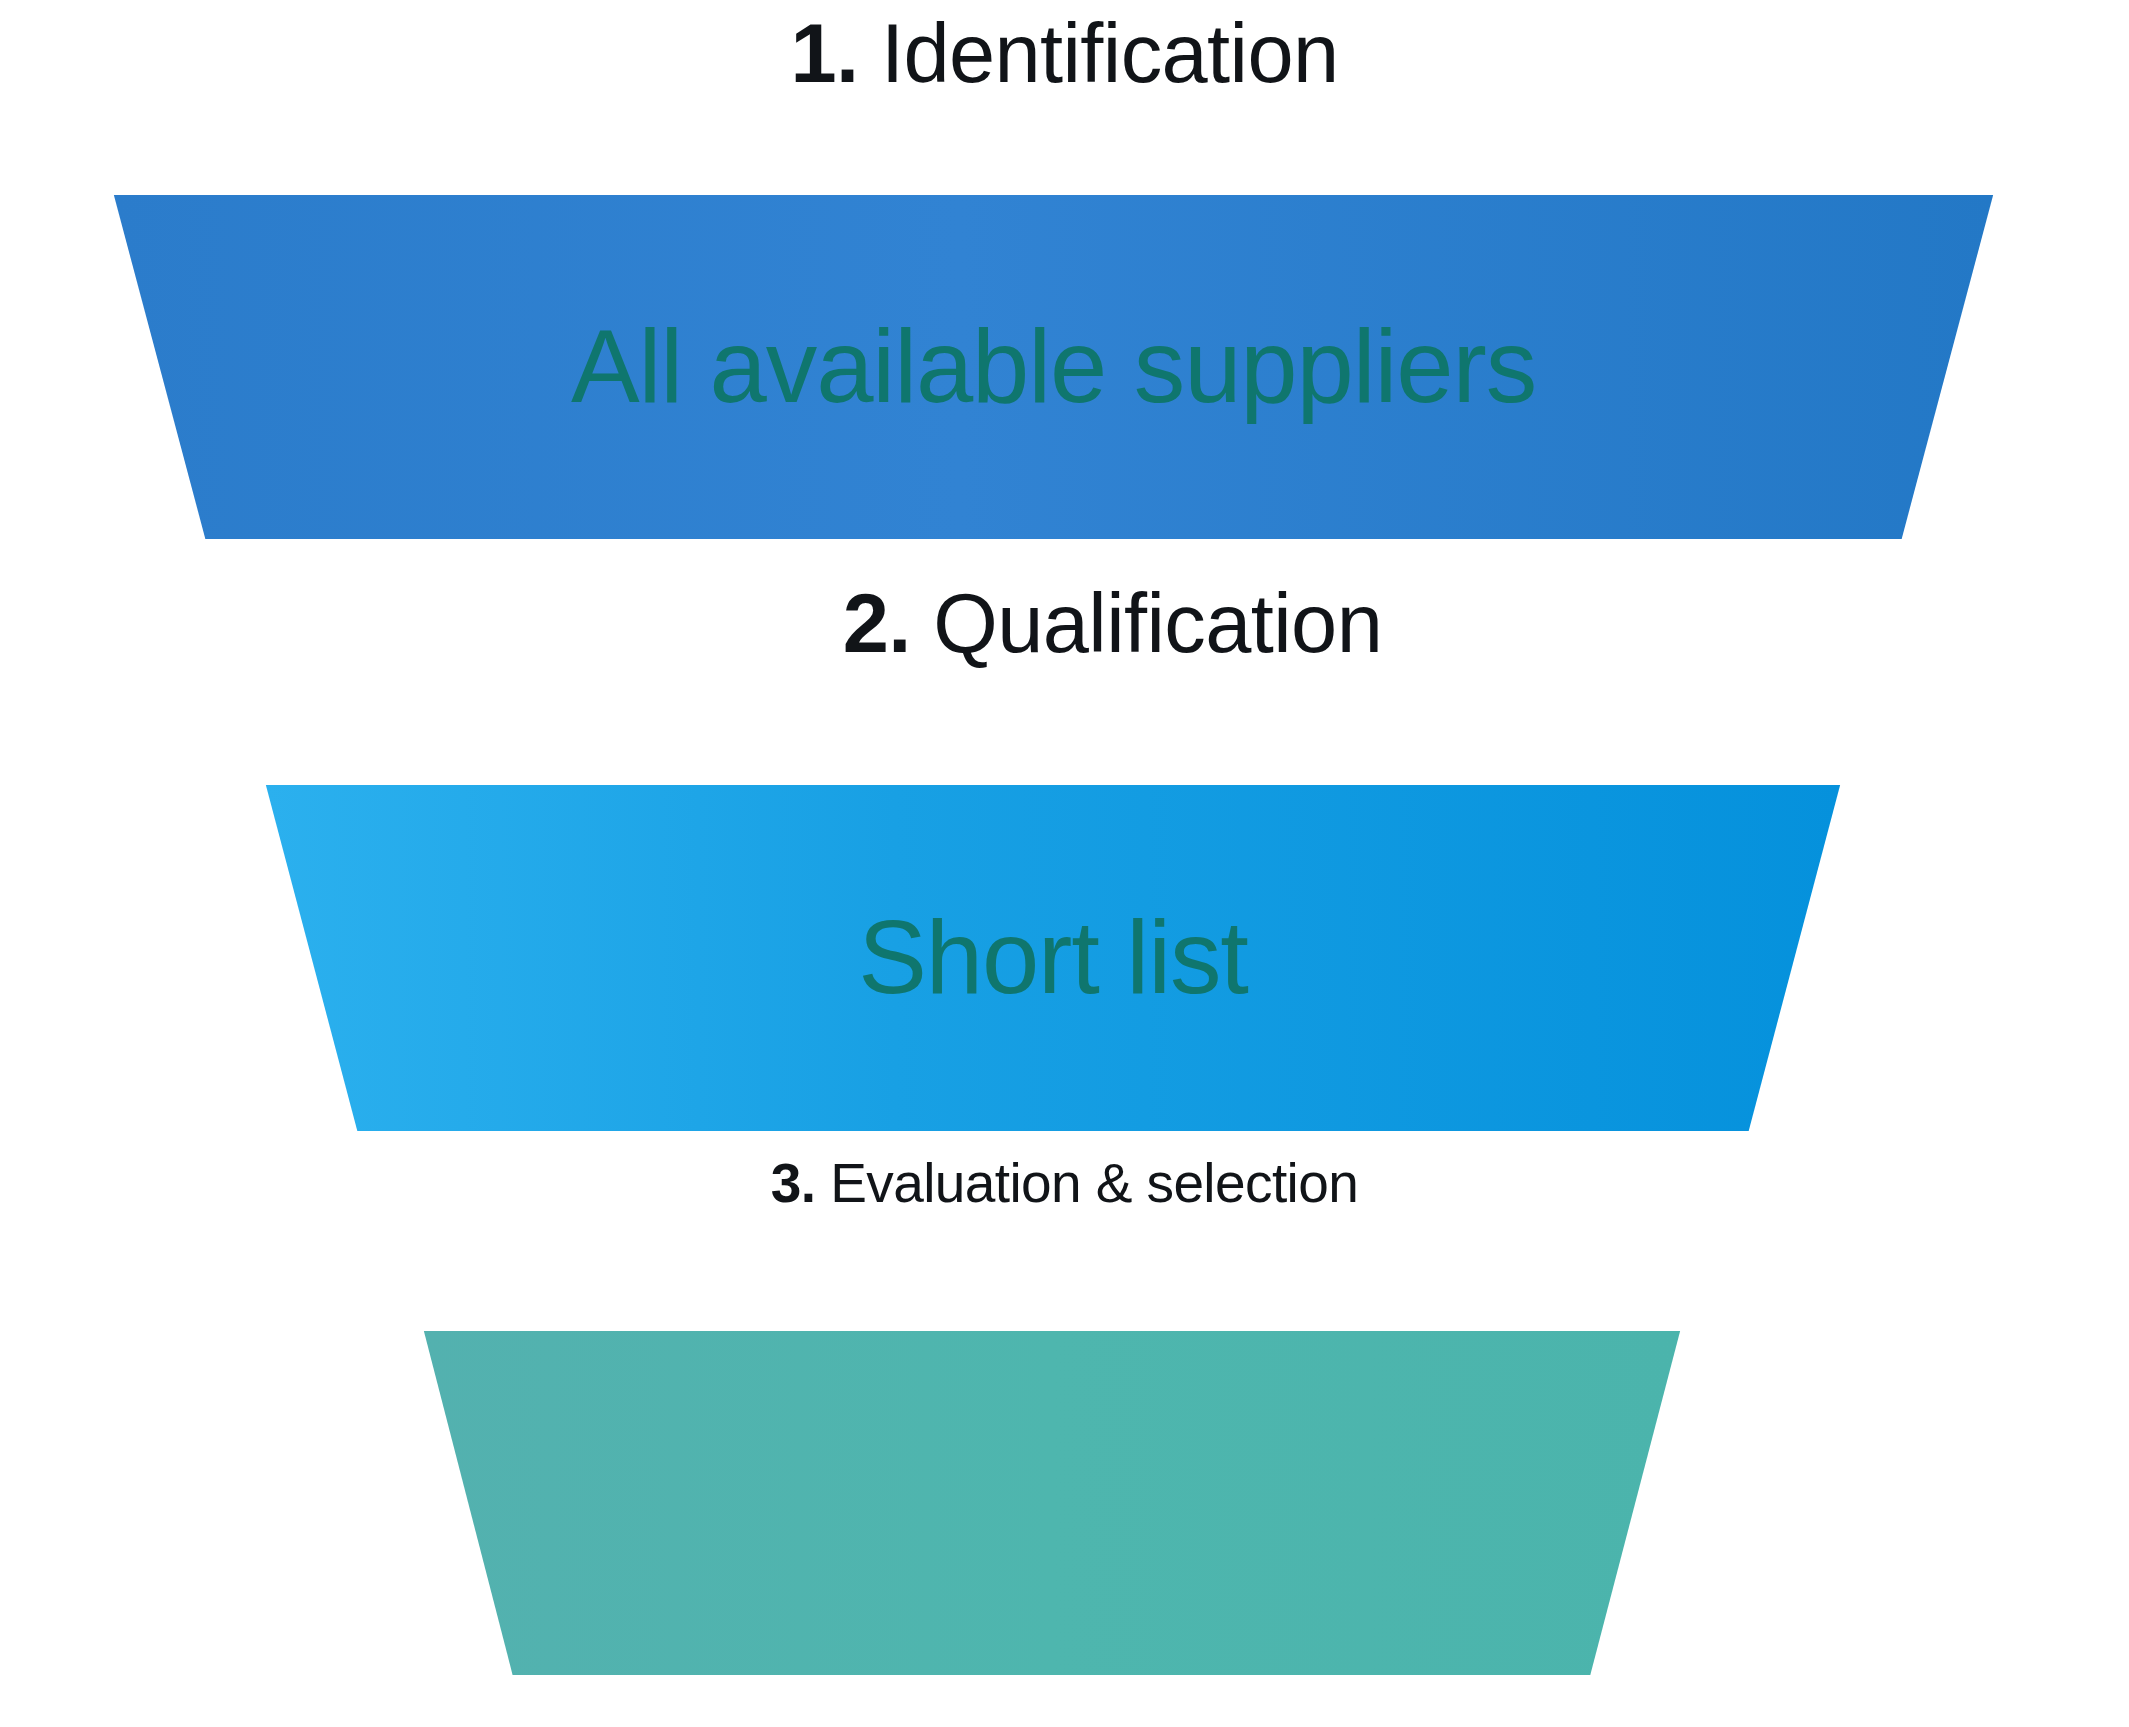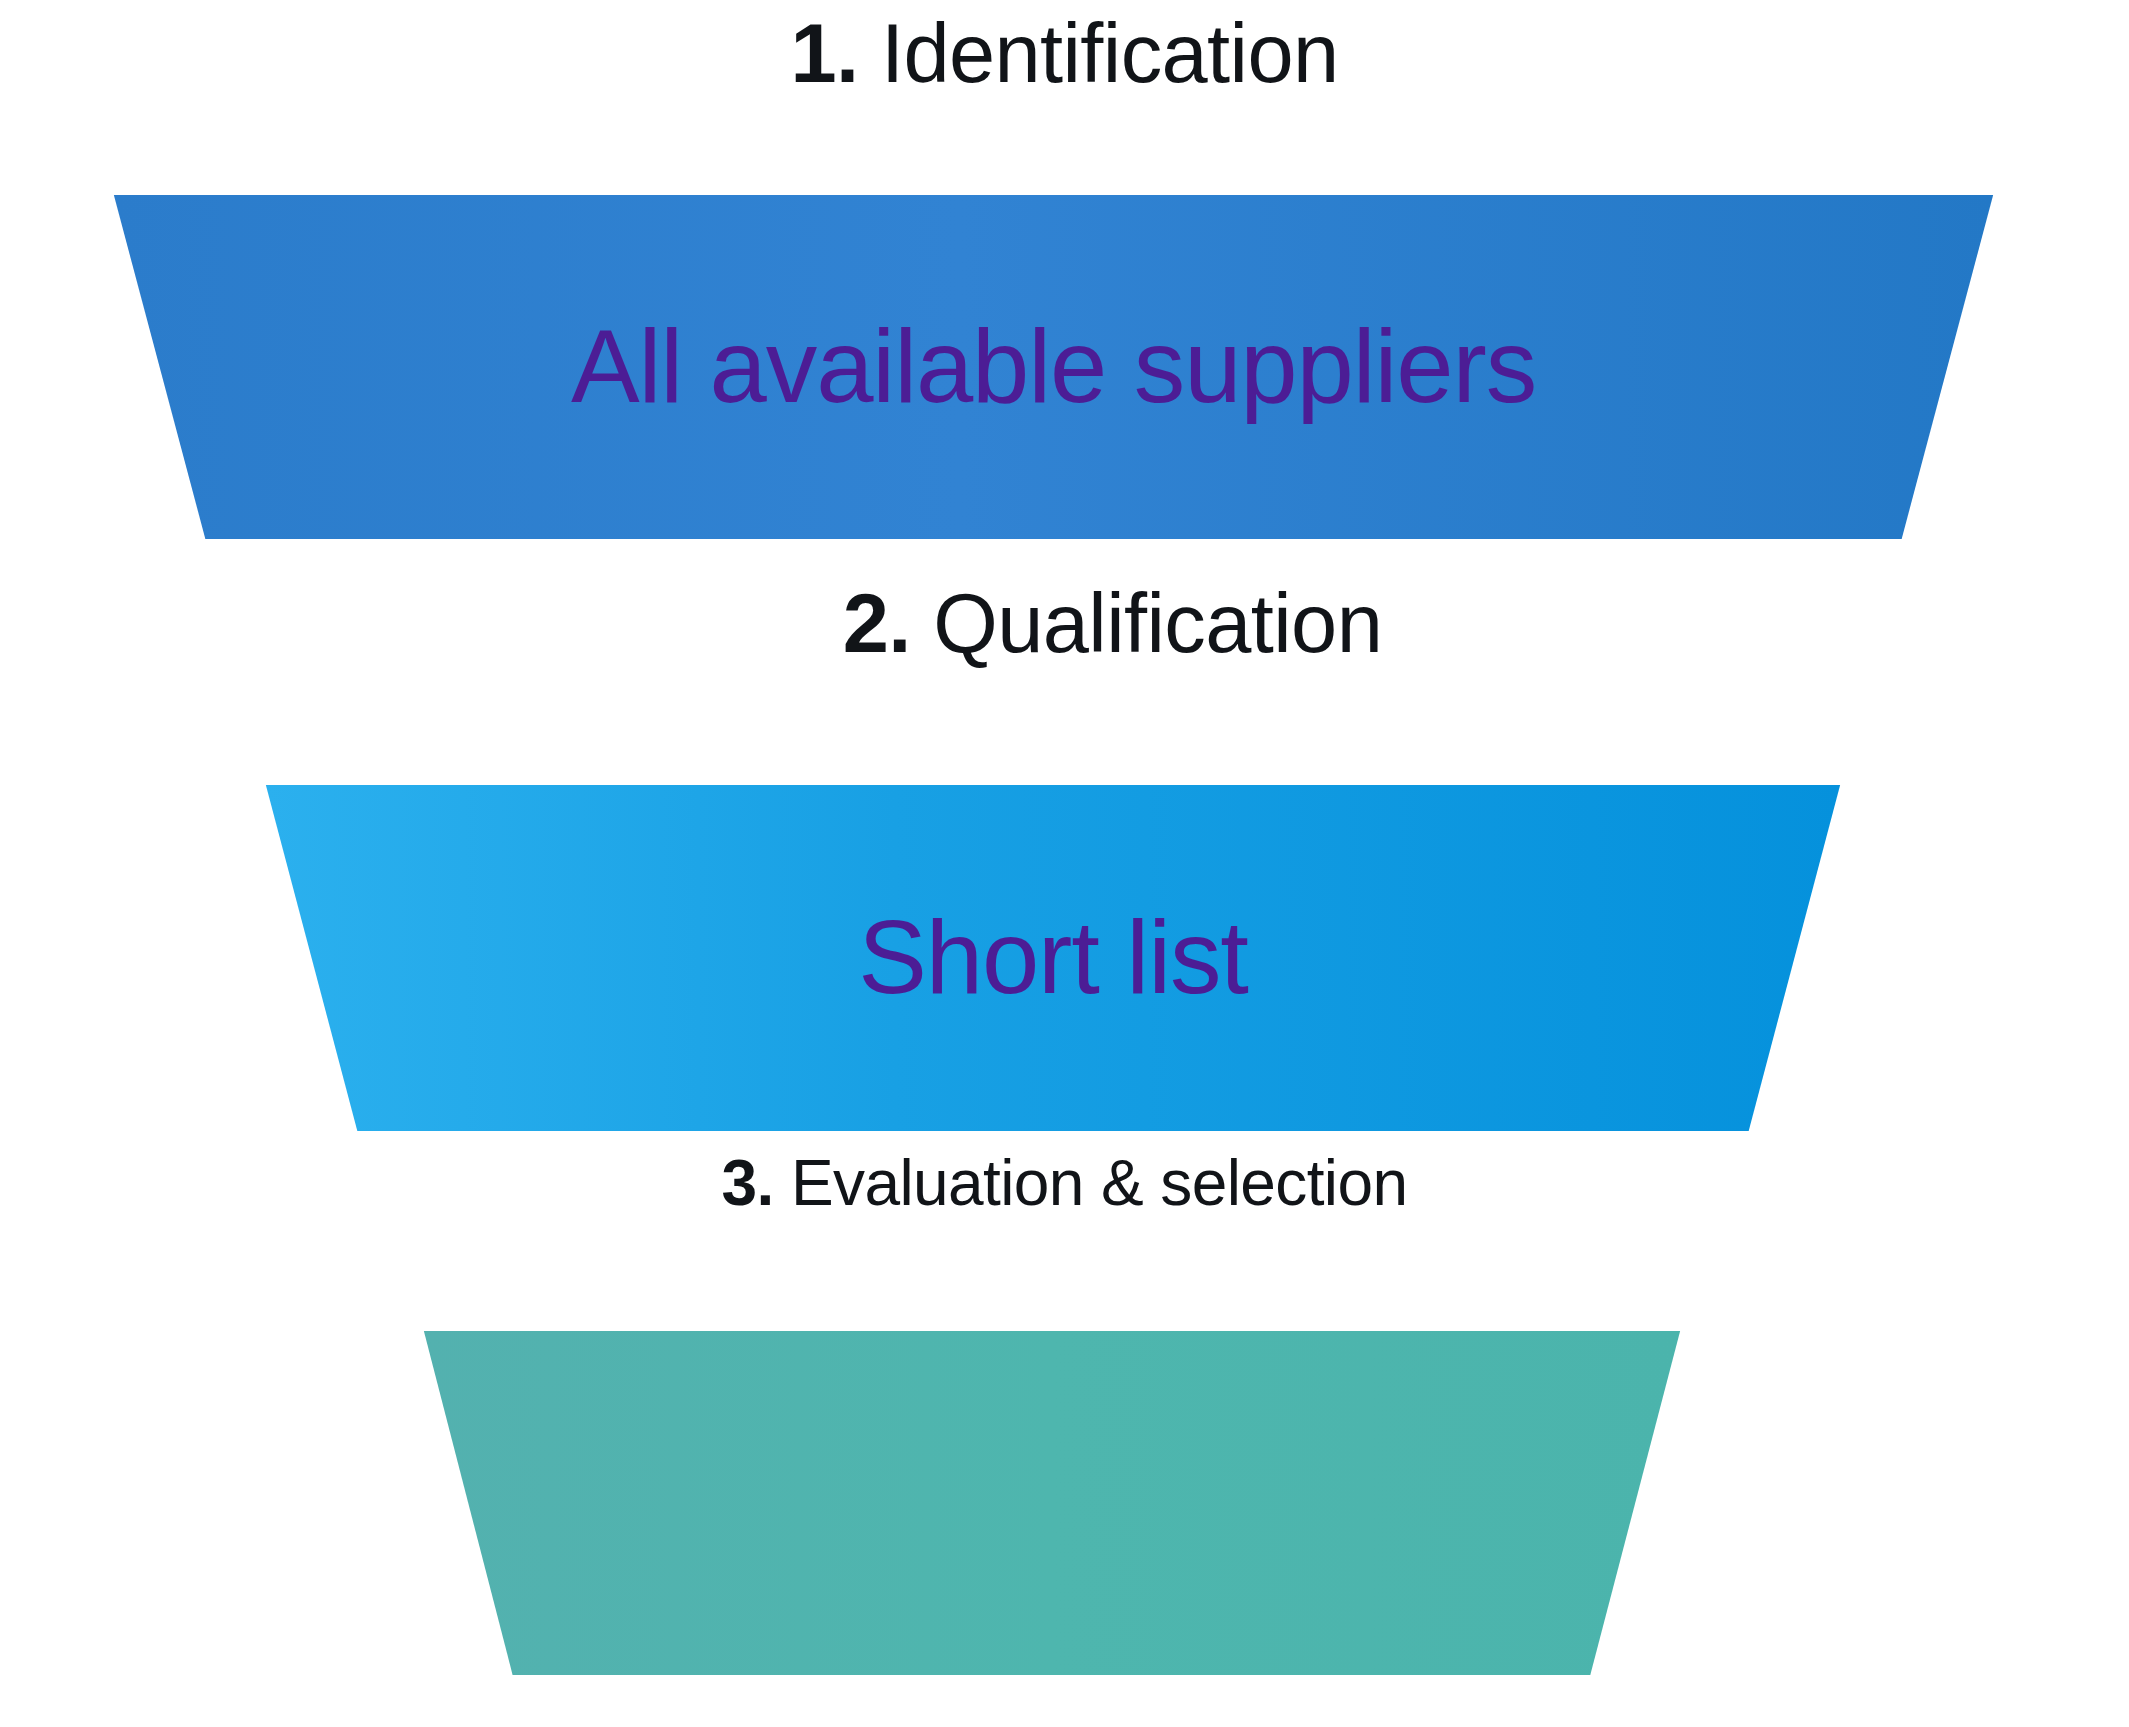--- a/index.html
+++ b/index.html
@@ -30,39 +30,39 @@
     font-family: "Liberation Sans", sans-serif;
     font-weight: 400;
     white-space: nowrap;
     letter-spacing: -0.6px;
   }
   .stage-label .step-num {
     font-weight: 700;
   }
   #label-1 { top: 9px;   font-size: 83px; line-height: 89px; }
   #label-2 { top: 579px; font-size: 83px; line-height: 89px; padding-left: 48px; }
-  #label-3 { top: 1139px; font-size: 64px; line-height: 89px; }
+  #label-3 { top: 1139px; font-size: 55px; line-height: 89px; }
 
   
   .funnel-band {
     position: absolute;
     display: flex;
     align-items: center;
     justify-content: center;
   }
   .band-shape {
     position: absolute;
     inset: 0;
     width: 100%;
     height: 100%;
   }
   .band-text {
     position: relative;
     z-index: 2;
-    color: #4c1d95;
+    color: #0f766e;
     font-family: "Liberation Sans", sans-serif;
     font-weight: 400;
     font-size: 103px;
     line-height: 108px;
     letter-spacing: -1.1px;
     white-space: nowrap;
     text-align: center;
     width: 100%;
   }
 

